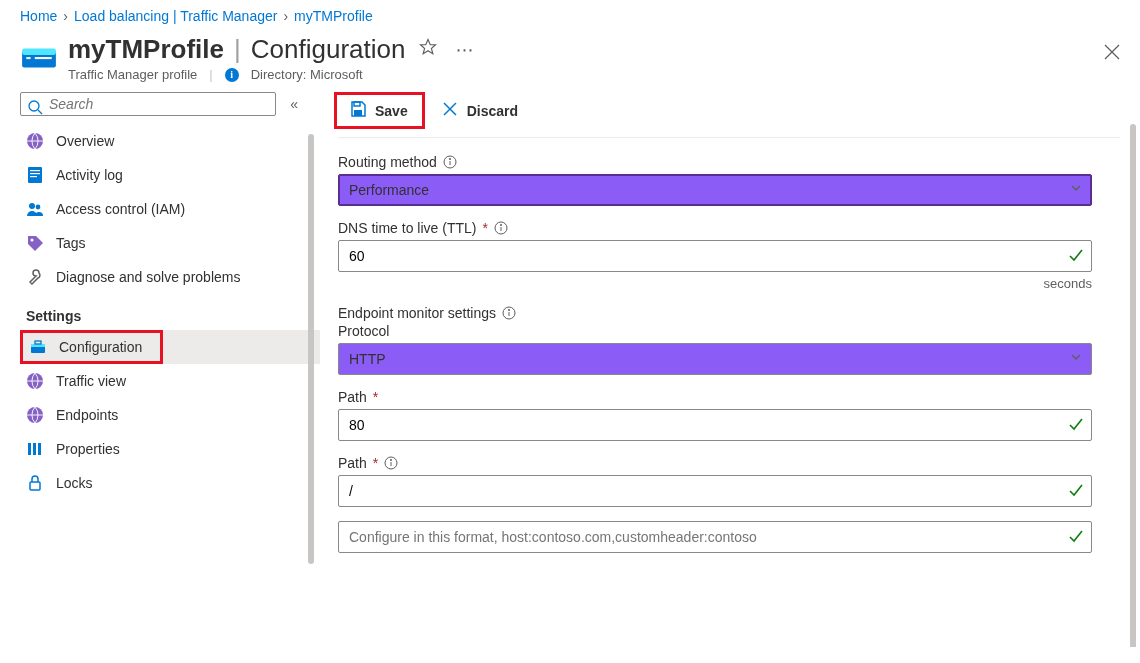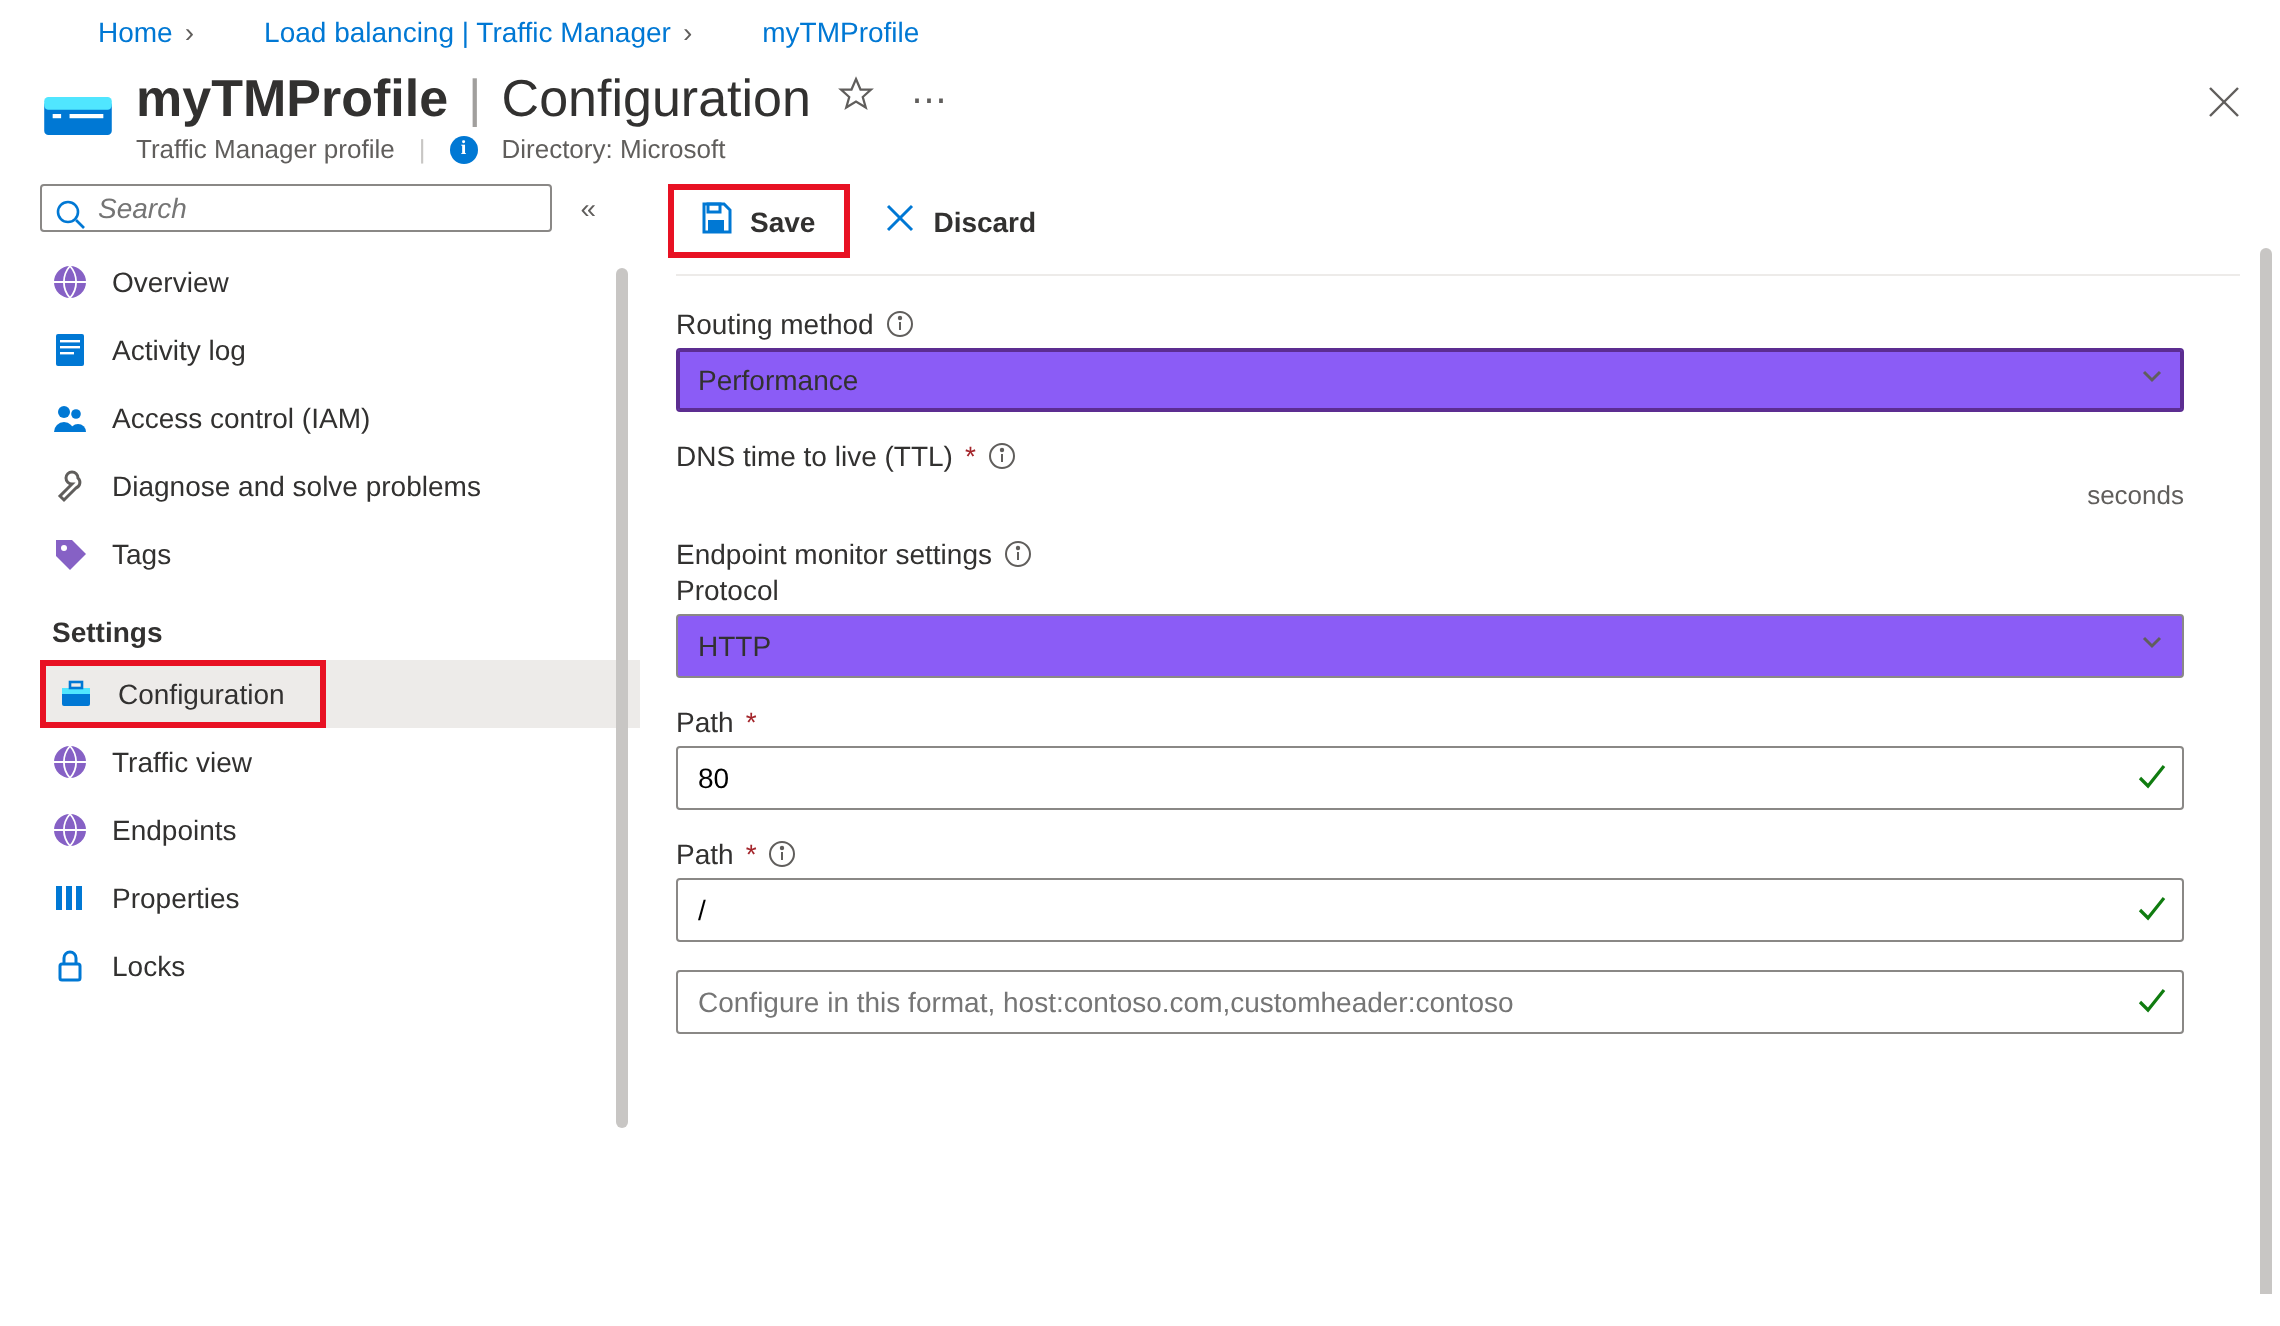--- a/index.html
+++ b/index.html
@@ -7,21 +7,21 @@
   body {
     font-family: "Segoe UI", -apple-system, BlinkMacSystemFont, sans-serif;
     font-size: 14px;
     color: #323130;
     background: #fff;
     width: 1140px;
     height: 663px;
     overflow: hidden;
     position: relative;
   }
-  a { text-decoration: none; cursor: pointer; margin-left: 29px; }
+  a { text-decoration: none; cursor: pointer; }
   .link { color: #0078d4; }
 
   
   .breadcrumb { display: flex; align-items: center; gap: 6px; padding: 8px 20px 0 20px; font-size: 14px; }
   .breadcrumb .sep { color: #605e5c; }
 
   
   .header { display: flex; align-items: flex-start; padding: 10px 20px 2px 20px; position: relative; }
   .header-icon { width: 38px; height: 38px; margin-right: 10px; margin-top: 4px; flex-shrink: 0; }
   .header-titles { display: flex; flex-direction: column; }
@@ -183,34 +183,34 @@
               <circle cx="6" cy="6" r="3"></circle>
               <circle cx="12" cy="7" r="2.4"></circle>
               <path d="M1 16 a5 5 0 0 1 10 0 z"></path>
               <path d="M9 16 a4 4 0 0 1 8 0 z"></path>
             </svg>
           </span>
         <span>Access control (IAM)</span>
       </li>
       <li class="nav-item">
         <span class="nav-icon">
-            <svg viewBox="0 0 18 18" fill="none" stroke="#605e5c" stroke-width="1.5">
-              <path d="M13 5 a3 3 0 1 0 -3 3 L4 14 l2 2 6-6 a3 3 0 0 0 1-5 z"></path>
-            </svg>
-          </span>
-        <span>Diagnose and solve problems</span>
-      </li>
-      <li class="nav-item">
-        <span class="nav-icon">
             <svg viewBox="0 0 18 18" fill="#8661c5">
               <path d="M2 2 L10 2 L17 9 L9 17 L2 10 Z"></path>
               <circle cx="6" cy="6" r="1.5" fill="#fff"></circle>
             </svg>
           </span>
         <span>Tags</span>
+      </li>
+      <li class="nav-item">
+        <span class="nav-icon">
+            <svg viewBox="0 0 18 18" fill="none" stroke="#605e5c" stroke-width="1.5">
+              <path d="M13 5 a3 3 0 1 0 -3 3 L4 14 l2 2 6-6 a3 3 0 0 0 1-5 z"></path>
+            </svg>
+          </span>
+        <span>Diagnose and solve problems</span>
       </li>
     </ul>
 
     <div class="section-header">Settings</div>
 
     <ul class="nav-list">
       <li class="nav-item active" style="padding:0;">
         <span class="highlight-box" style="padding:5px 18px 5px 6px; gap:12px;">
           <span class="nav-icon">
               <svg viewBox="0 0 18 18">
@@ -313,20 +313,26 @@
           <span>DNS time to live (TTL)</span>
           <span class="req">*</span>
           <span class="info-icon">
               <svg viewBox="0 0 14 14" fill="none" stroke="#605e5c" stroke-width="1">
                 <circle cx="7" cy="7" r="6"></circle>
                 <line x1="7" y1="6" x2="7" y2="10"></line>
                 <circle cx="7" cy="4" r="0.6" fill="#605e5c"></circle>
               </svg>
             </span>
         </div>
+        <div class="text-input valid">
+          <input type="text" value="60" style="">
+          <span class="check"><svg width="16" height="16" viewBox="0 0 16 16" fill="none" stroke="#107c10" stroke-width="1.6">
+                <polyline points="2,9 6,13 14,3"></polyline>
+              </svg></span>
+        </div>
         <div class="suffix">seconds</div>
       </div>
 
       <div class="field">
         <div class="label-row" style="margin-bottom:2px;">
           <span>Endpoint monitor settings</span>
           <span class="info-icon">
               <svg viewBox="0 0 14 14" fill="none" stroke="#605e5c" stroke-width="1">
                 <circle cx="7" cy="7" r="6"></circle>
                 <line x1="7" y1="6" x2="7" y2="10"></line>

